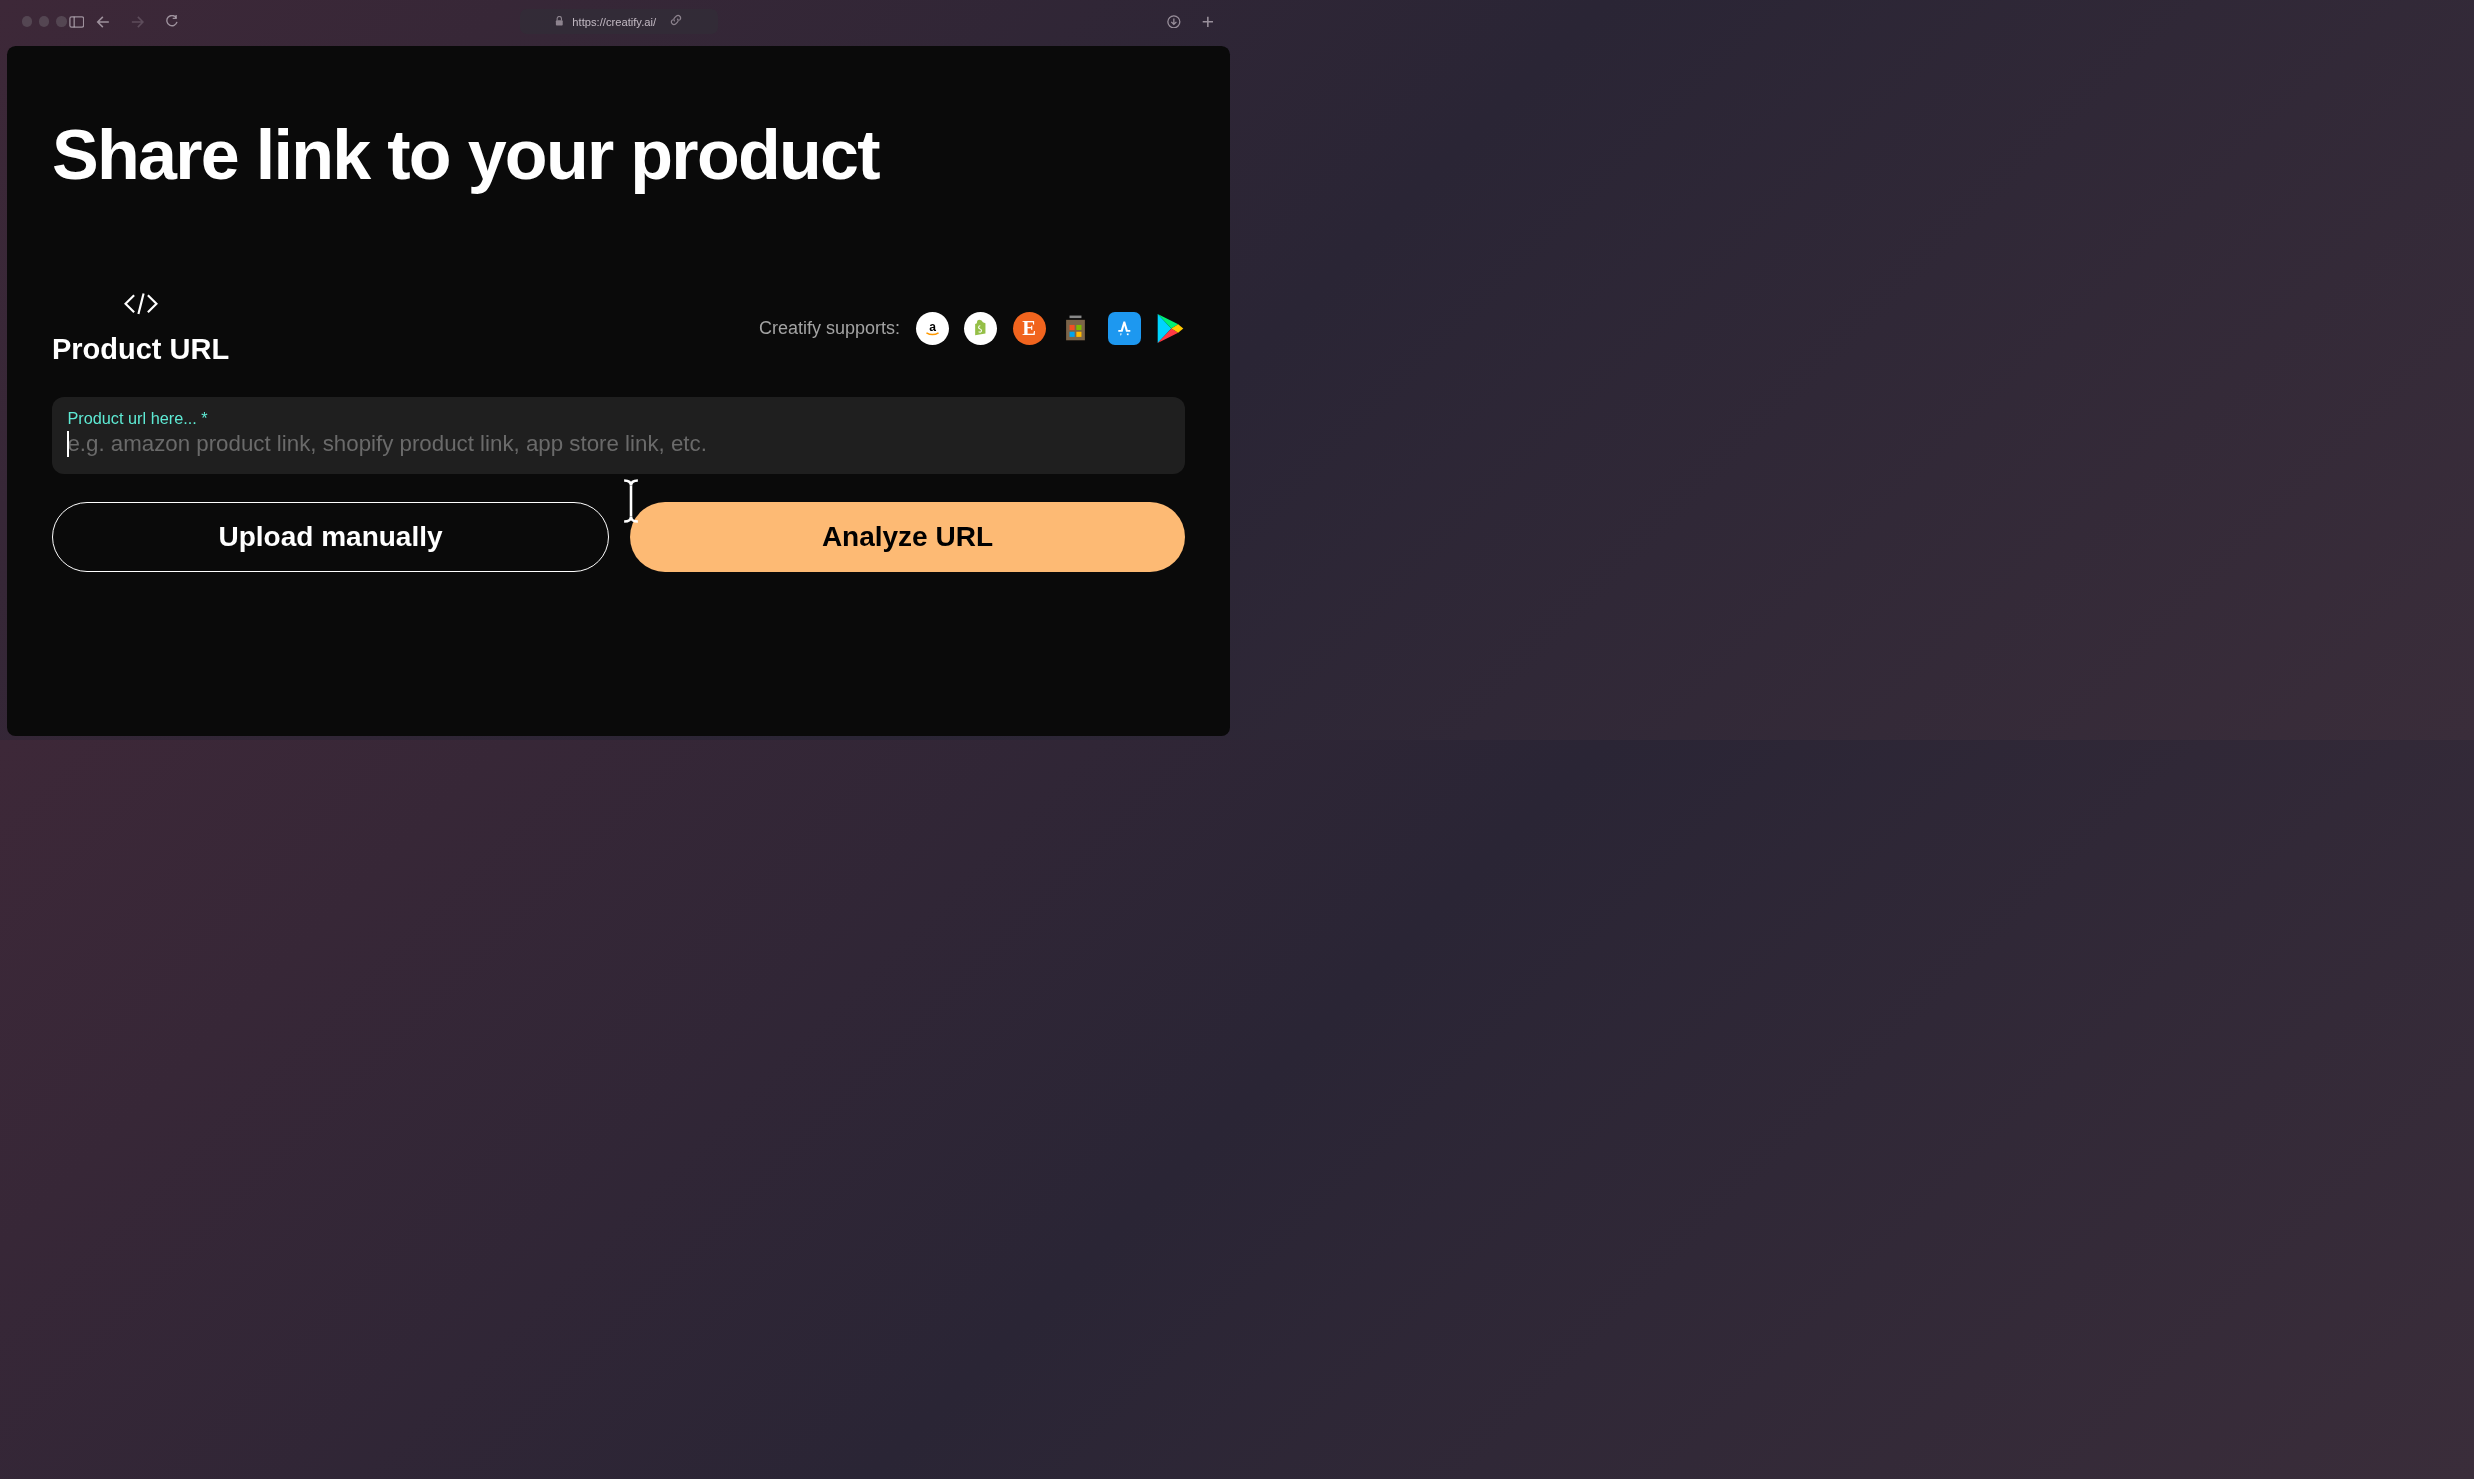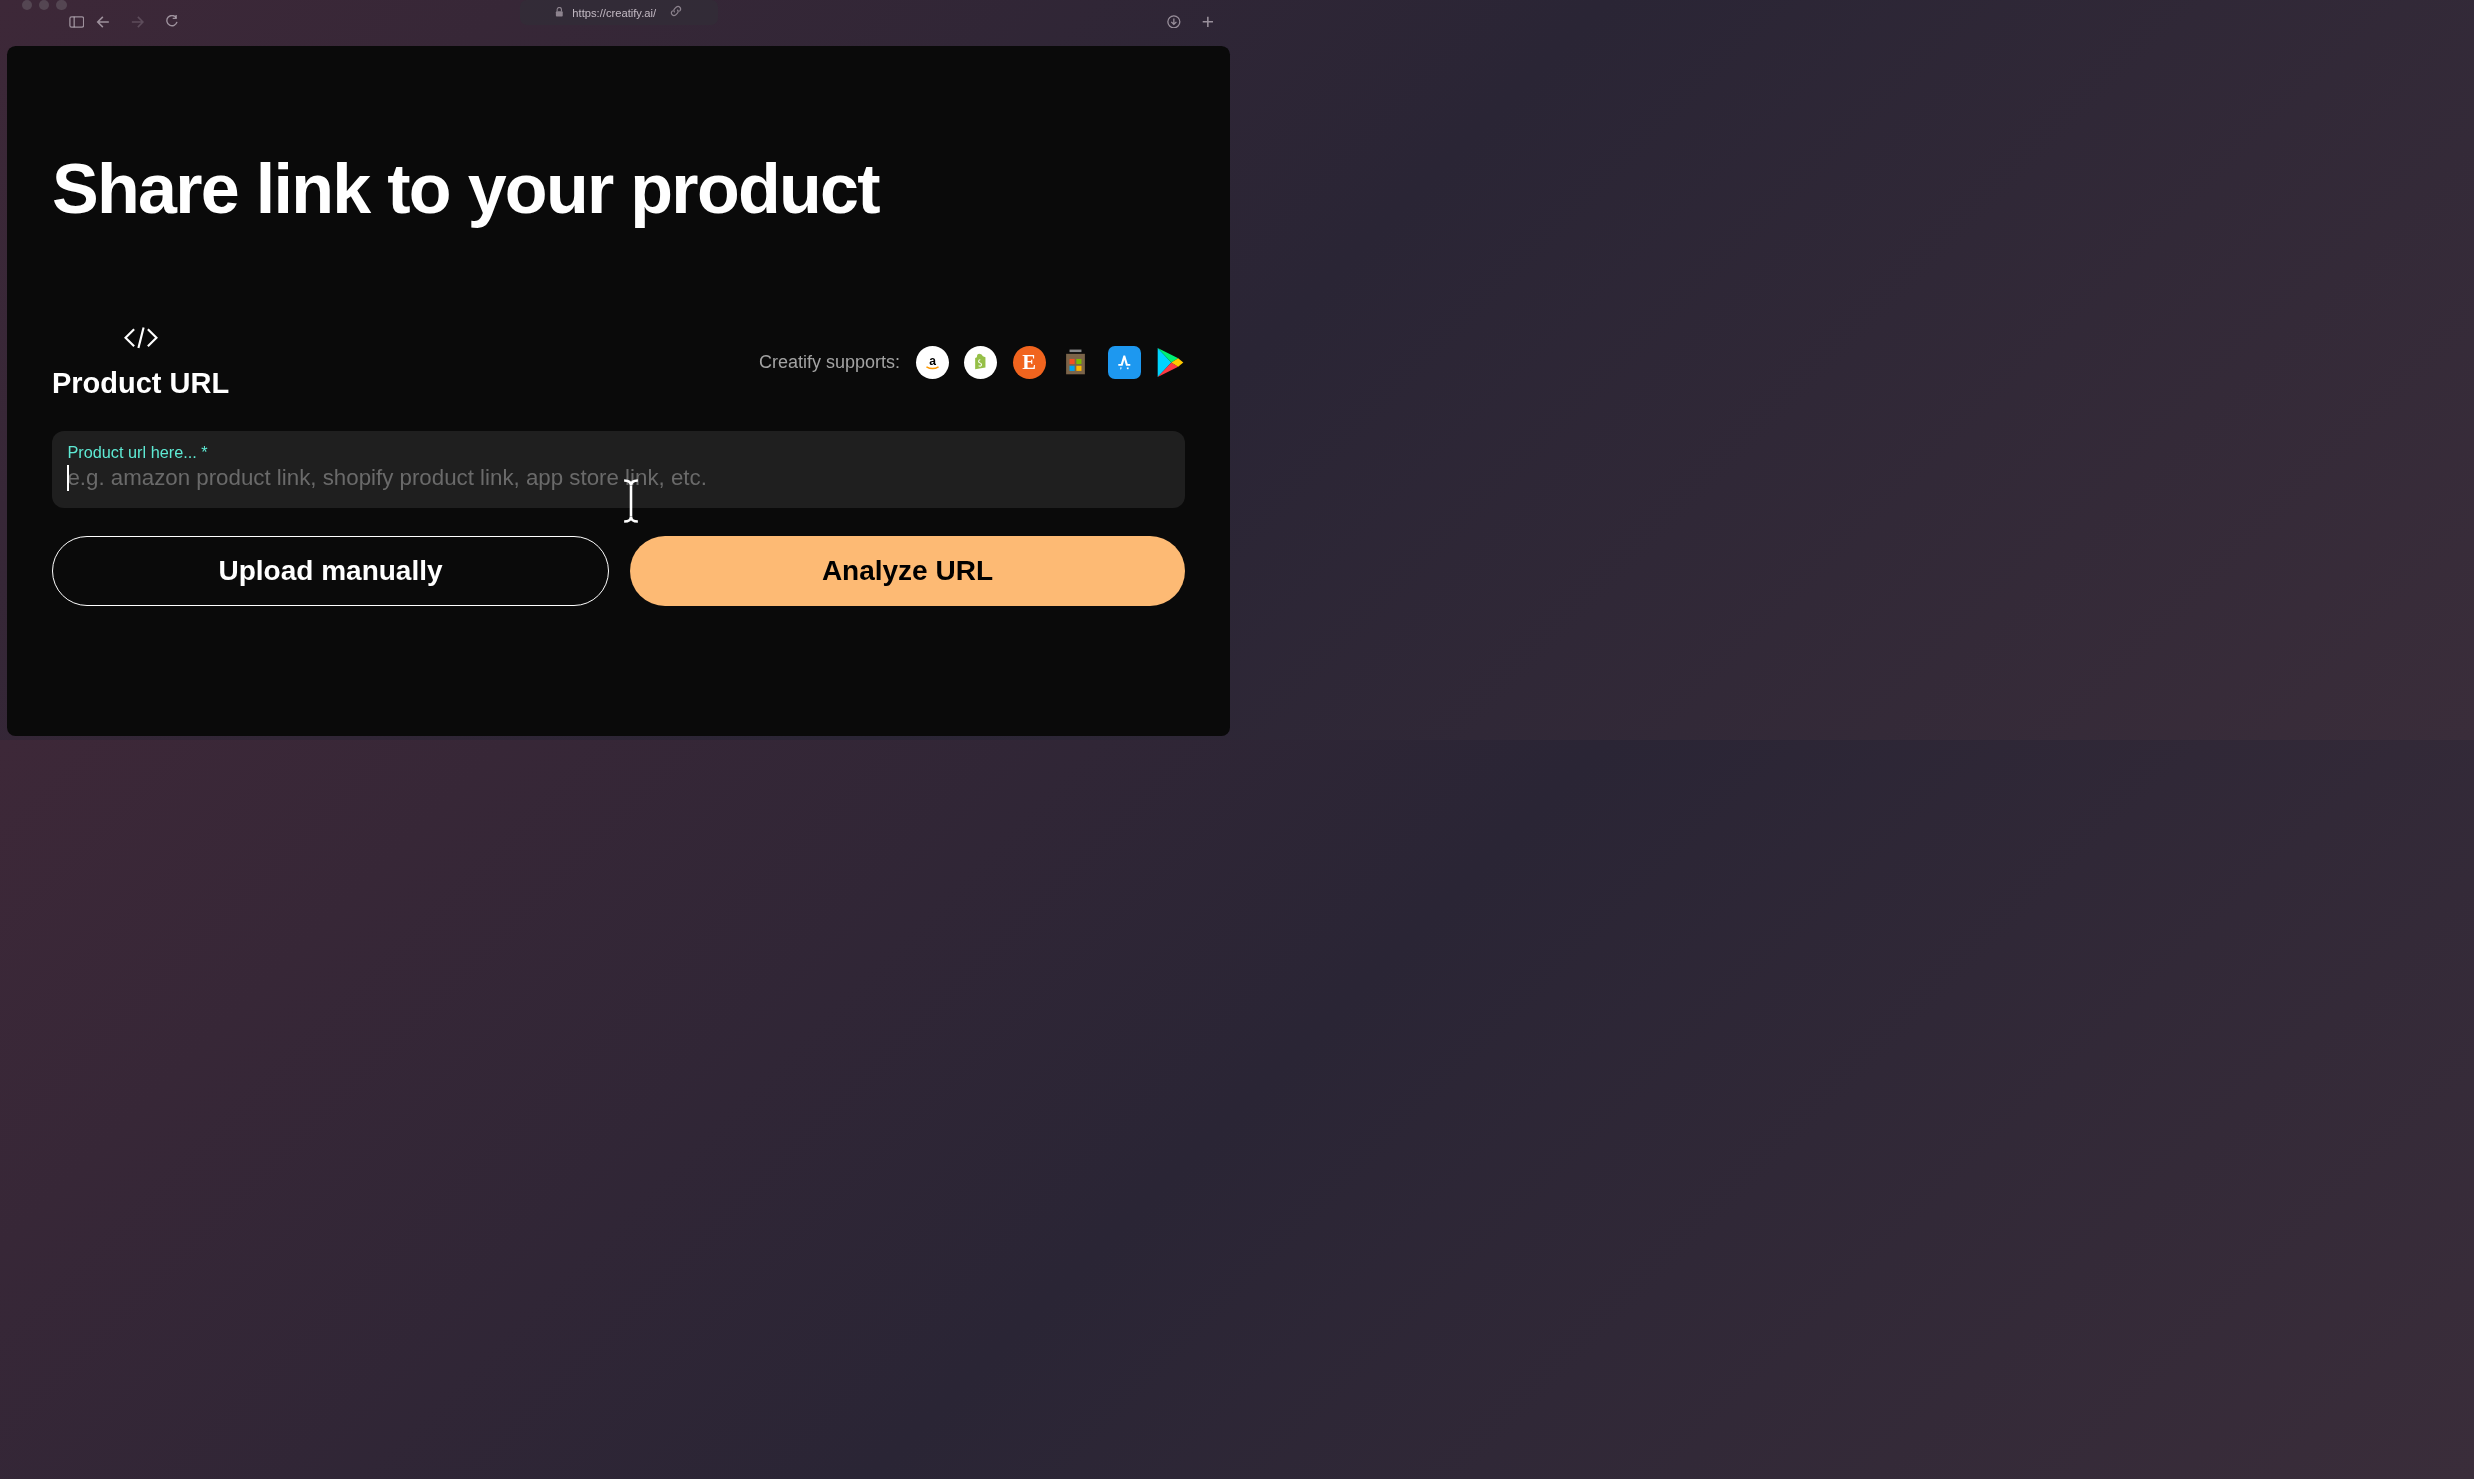--- a/index.html
+++ b/index.html
@@ -11,20 +11,21 @@
       font-family: -apple-system, BlinkMacSystemFont, "Segoe UI", Helvetica, Arial, sans-serif;
       background: linear-gradient(135deg, #3d2838 0%, #2a2535 50%, #3a2d3a 100%);
       width: 1237px;
       height: 740px;
       overflow: hidden;
       position: relative;
     }
     .browser-chrome {
       height: 43px;
       display: flex;
+      align-items: center;
       padding: 0 22px;
       gap: 2px;
     }
     .traffic-lights {
       display: flex;
       gap: 6.9px;
     }
     .traffic-light {
       width: 10.3px;
       height: 10.3px;
@@ -71,21 +72,21 @@
       margin-left: auto;
       display: flex;
       gap: 20.6px;
       align-items: center;
     }
     .page-content {
       background: #0a0a0a;
       margin: 3.4px 6.9px 6.9px 6.9px;
       border-radius: 8.6px;
       height: calc(100% - 50px);
-      padding: 103px 45px 34px 45px;
+      padding: 69px 45px 34px 45px;
       overflow: hidden;
     }
     .page-title {
       color: #ffffff;
       font-size: 70px;
       font-weight: 800;
       letter-spacing: -1.7px;
       margin-bottom: 95px;
     }
     .url-section-header {

